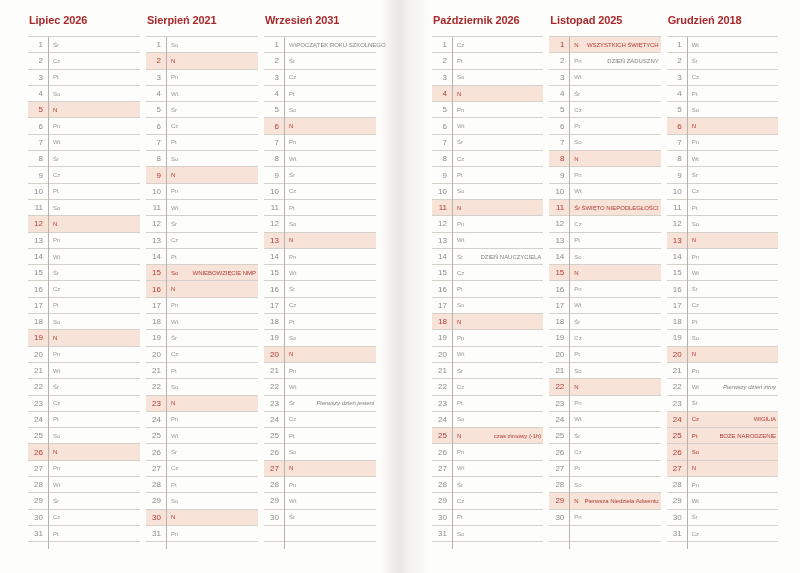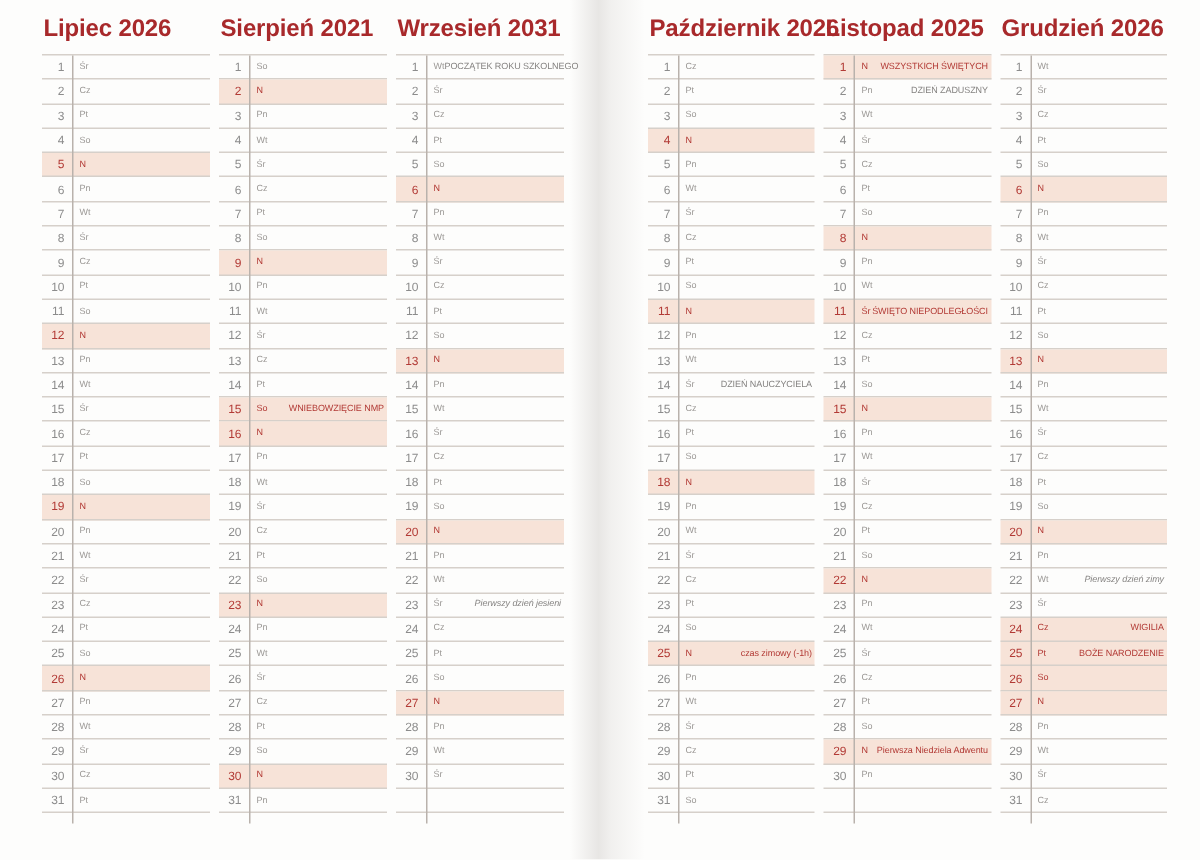--- a/index.html
+++ b/index.html
@@ -26,21 +26,21 @@
   .page.right{padding-left:32px;padding-right:22px;}
   .gutter{
     position:absolute;left:380px;top:0;width:50px;height:573px;
     background:linear-gradient(90deg, rgba(120,110,104,0) 0%, rgba(120,110,104,0.16) 38%, rgba(120,110,104,0.09) 55%, rgba(120,110,104,0) 100%);
     pointer-events:none;
   }
   .month{flex:1 1 0;min-width:0;}
   .month-title{
     color:var(--red);
     font-weight:bold;
-    font-size:16px;
+    font-size:11px;
     line-height:16px;
     height:16px;
     margin:0 0 8px 1px;
     white-space:nowrap;
     letter-spacing:-0.1px;
   }
   .rows{border-top:1px solid var(--line);position:relative;}
   .rows::after{
     content:"";
     position:absolute;
@@ -732,21 +732,21 @@
             <span class="note note-red">Pierwsza Niedziela Adwentu</span>
           </div>
           <div class="row">
             <span class="num">30</span>
             <span class="wd">Pn</span>
           </div>
           <div class="row"></div>
         </div>
       </div>
       <div class="month">
-        <div class="month-title">Grudzień 2026</div>
+        <div class="month-title">Grudzień 2018</div>
         <div class="rows">
           <div class="row">
             <span class="num">1</span>
             <span class="wd">Wt</span>
           </div>
           <div class="row">
             <span class="num">2</span>
             <span class="wd">Śr</span>
           </div>
           <div class="row">

